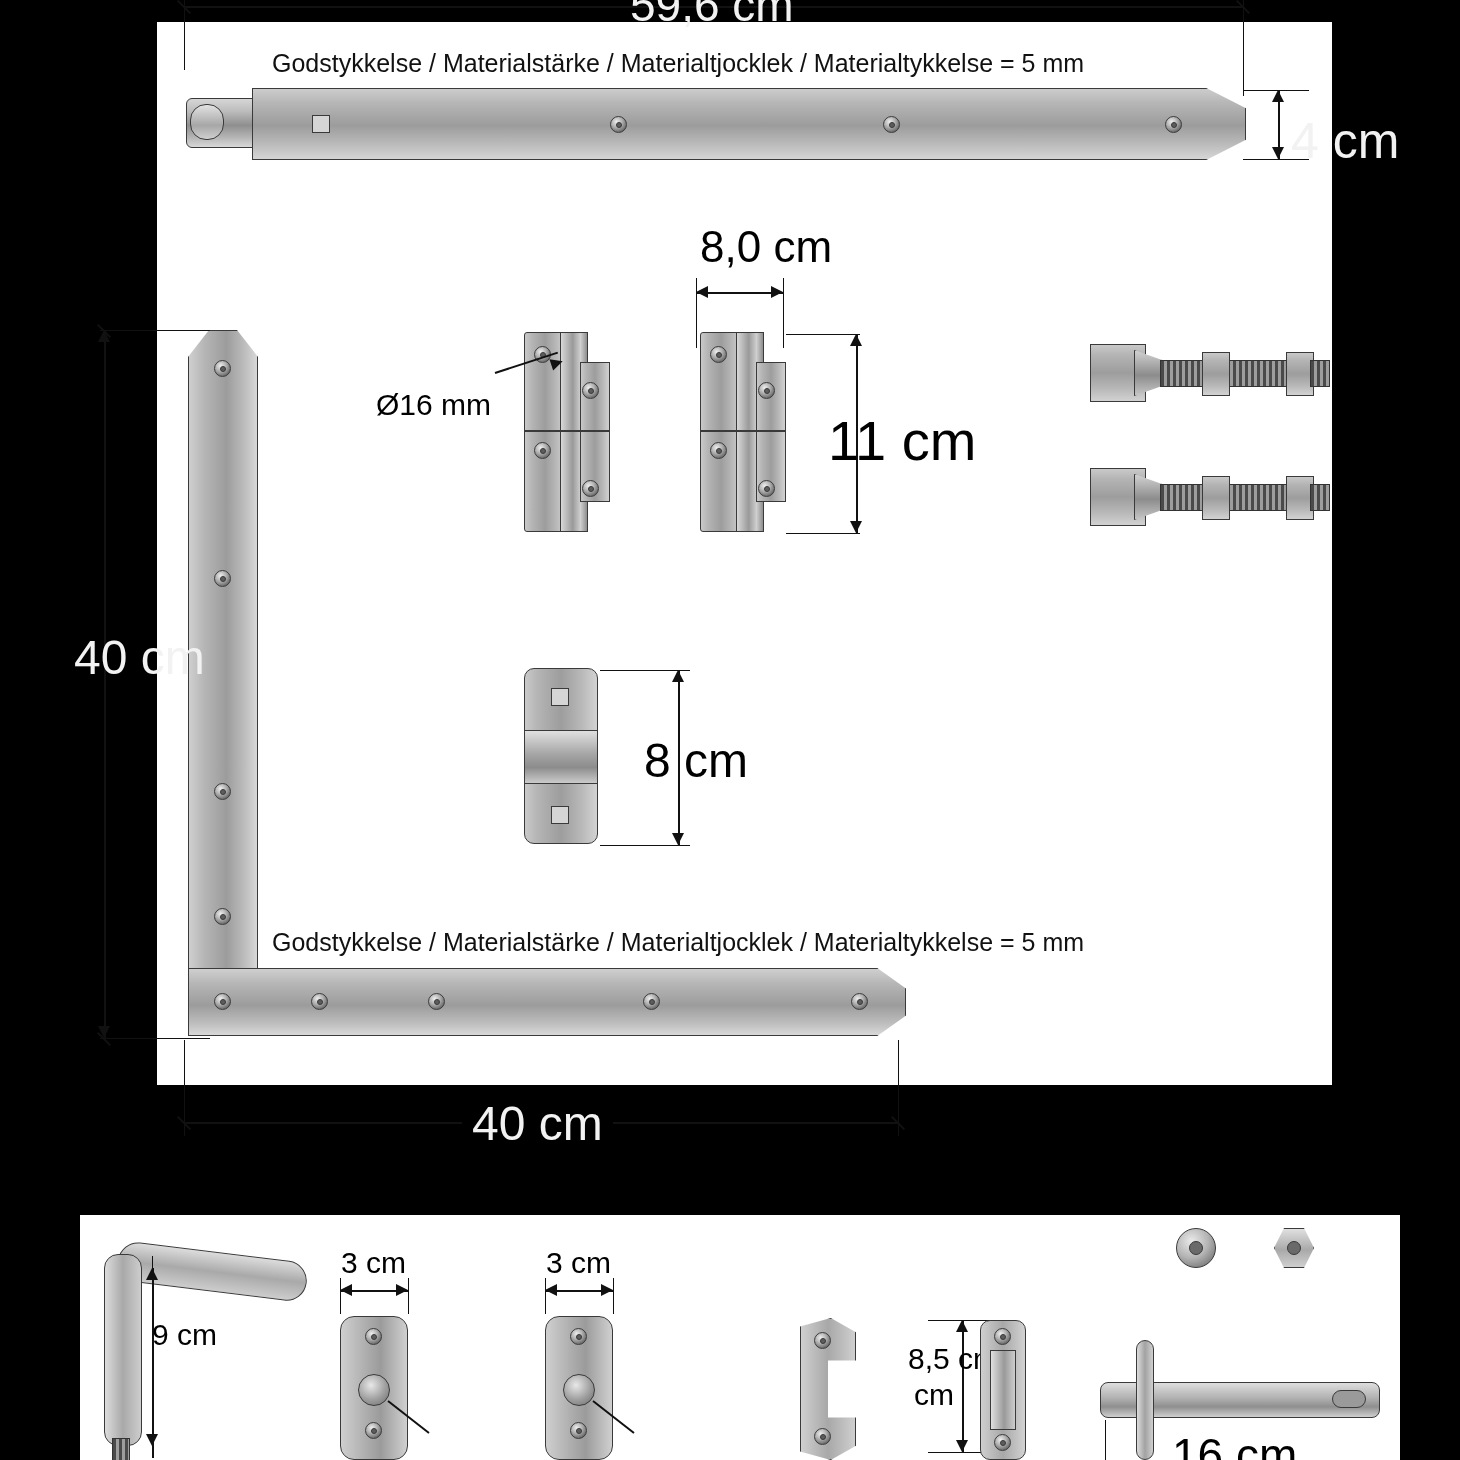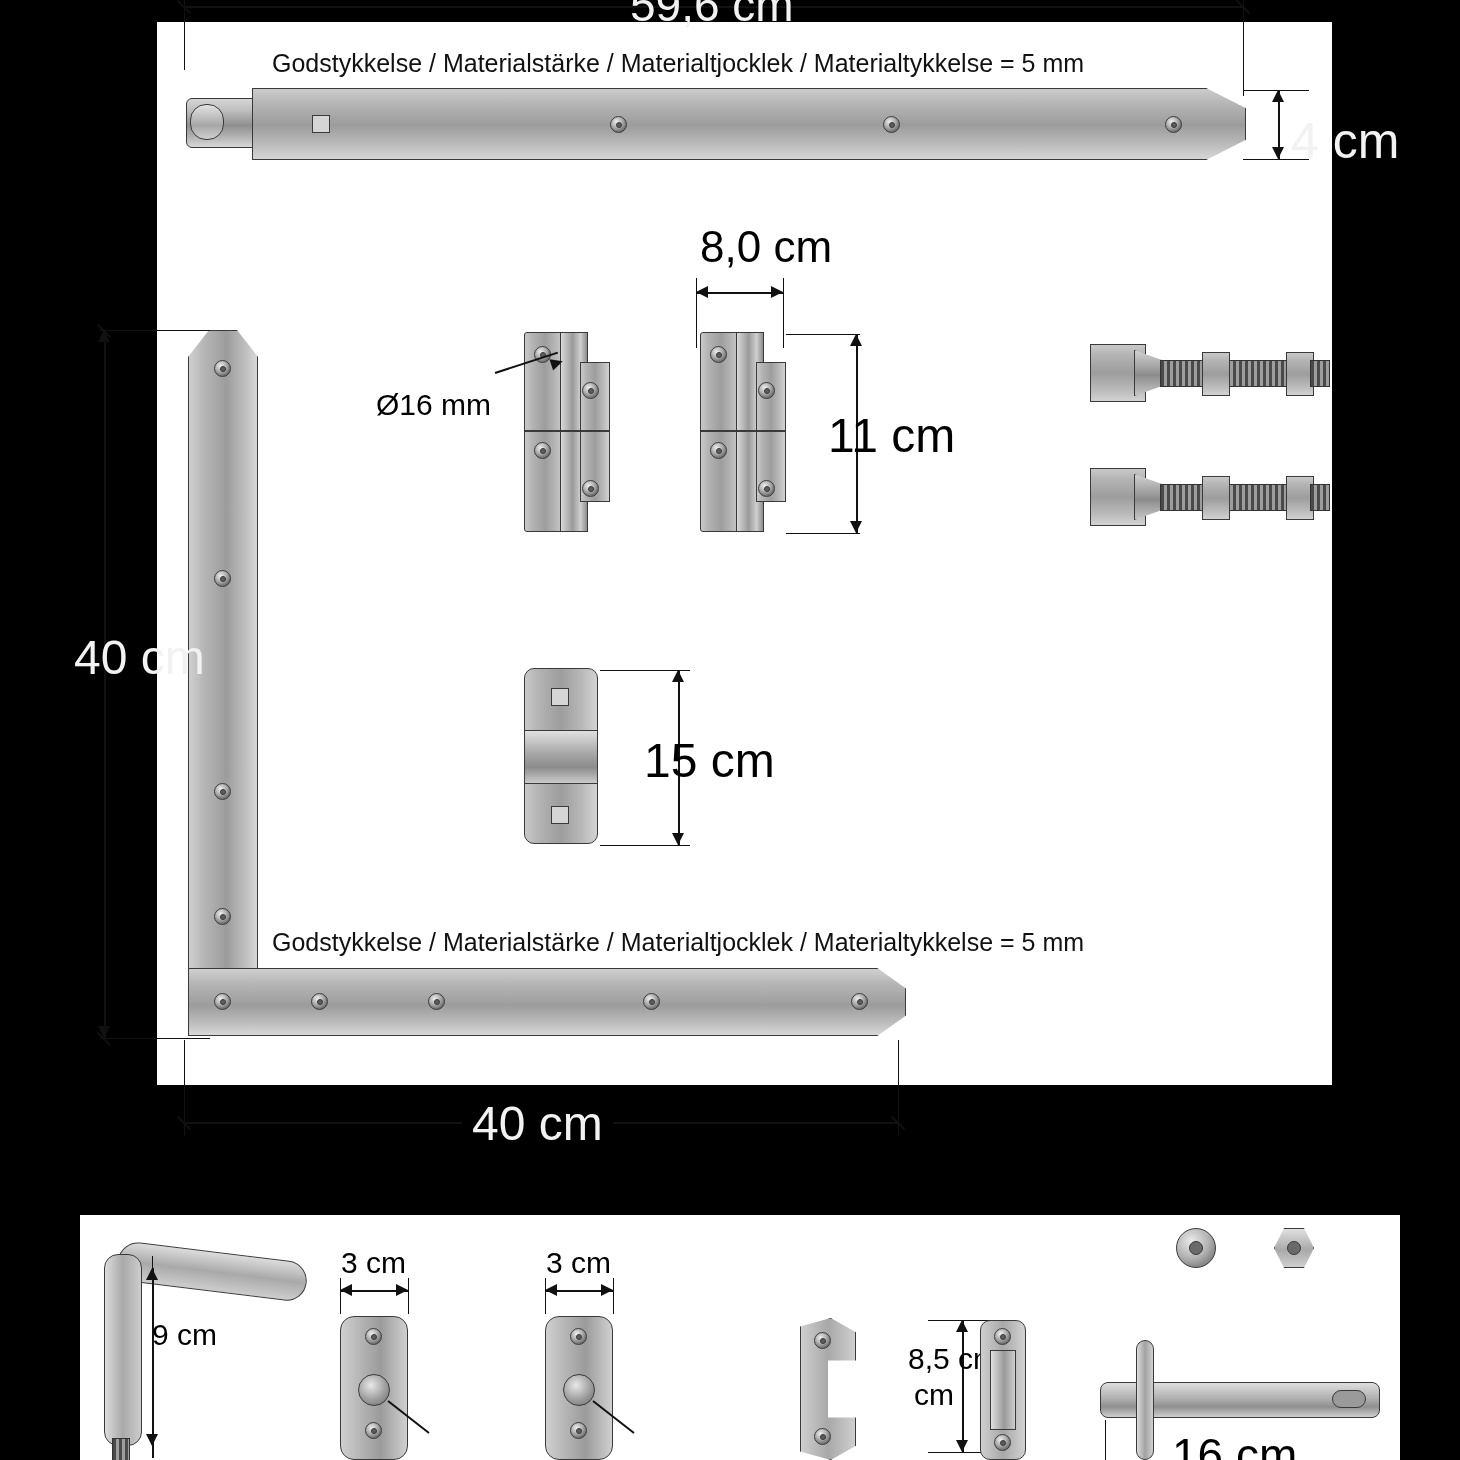--- a/index.html
+++ b/index.html
@@ -130,21 +130,21 @@
 <div class="dimtext" style="left:376px;top:388px;font-size:30px;">Ø16 mm</div>
 <div style="position:absolute;left:495px;top:372px;width:66px;height:0;border-top:2px solid #111;
             transform:rotate(-18deg);transform-origin:left center;"></div>
 <div class="arrow-r" style="left:551px;top:357px;transform:rotate(-18deg);"></div>
 
 <div class="ext-h" style="left:786px;top:334px;width:74px;"></div>
 <div class="ext-h" style="left:786px;top:533px;width:74px;"></div>
 <div class="dline-v" style="left:856px;top:334px;height:199px;"></div>
 <div class="arrow-u" style="left:850px;top:334px;"></div>
 <div class="arrow-d" style="left:850px;top:521px;"></div>
-<div class="dimtext" style="left:828px;top:408px;font-size:48px;">11 cm</div>
+<div class="dimtext" style="left:828px;top:408px;font-size:56px;">11 cm</div>
 
 <div style="position:absolute;left:1090px;top:338px;width:240px;height:72px;">
   <div class="metal" style="position:absolute;left:0px;top:6px;width:56px;height:58px;"></div>
   <div style="position:absolute;left:44px;top:12px;width:28px;height:46px;
               background:linear-gradient(180deg,#d0d0d0,#8c8c8c 55%,#c4c4c4);border:1.4px solid #3a3a3a;box-sizing:border-box;
               clip-path:polygon(0 0,100% 22%,100% 78%,0 100%);"></div>
   <div class="thread" style="position:absolute;left:70px;top:22px;width:128px;height:27px;"></div>
   <div class="metal" style="position:absolute;left:112px;top:14px;width:28px;height:44px;"></div>
   <div class="metal" style="position:absolute;left:196px;top:14px;width:28px;height:44px;"></div>
   <div class="thread" style="position:absolute;left:220px;top:22px;width:20px;height:27px;"></div>
@@ -166,21 +166,21 @@
   <div style="position:absolute;left:0px;top:62px;width:74px;height:54px;
               background:linear-gradient(180deg,#e0e0e0,#a5a5a5 45%,#8c8c8c 70%,#cbcbcb);border:1.6px solid #3a3a3a;box-sizing:border-box;"></div>
   <div class="sqhole" style="left:27px;top:20px;"></div>
   <div class="sqhole" style="left:27px;top:138px;"></div>
 </div>
 <div class="ext-h" style="left:600px;top:670px;width:90px;"></div>
 <div class="ext-h" style="left:600px;top:845px;width:90px;"></div>
 <div class="dline-v" style="left:678px;top:670px;height:175px;"></div>
 <div class="arrow-u" style="left:672px;top:670px;"></div>
 <div class="arrow-d" style="left:672px;top:833px;"></div>
-<div class="dimtext" style="left:644px;top:733px;font-size:48px;">15 cm</div>
+<div class="dimtext" style="left:644px;top:733px;font-size:48px;">8 cm</div>
 
 <div style="position:absolute;left:188px;top:330px;width:70px;height:672px;
             background:linear-gradient(90deg,#cfcfcf 0%,#b6b6b6 22%,#9c9c9c 55%,#bdbdbd 82%,#d8d8d8 100%);
             border:1.6px solid #3a3a3a;box-sizing:border-box;
             clip-path:polygon(0 4%, 30% 0, 70% 0, 100% 4%, 100% 100%, 0 100%);"></div>
 <div class="screwhole" style="left:214px;top:360px;"></div>
 <div class="screwhole" style="left:214px;top:570px;"></div>
 <div class="screwhole" style="left:214px;top:783px;"></div>
 <div class="screwhole" style="left:214px;top:908px;"></div>
 

